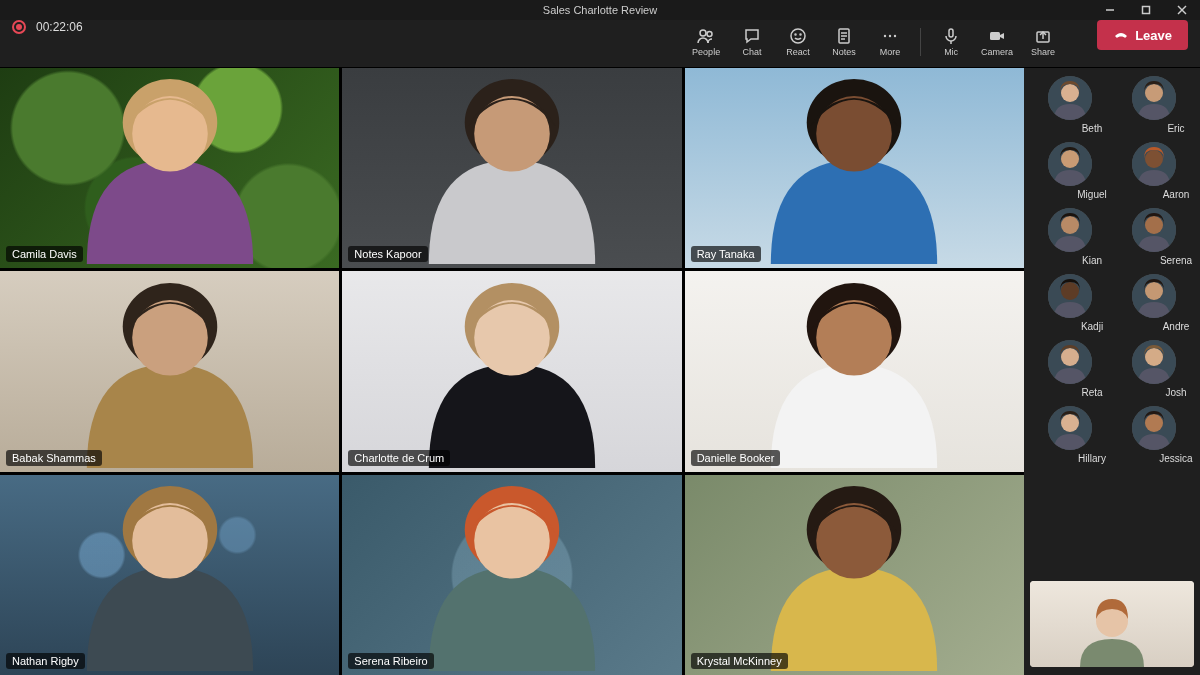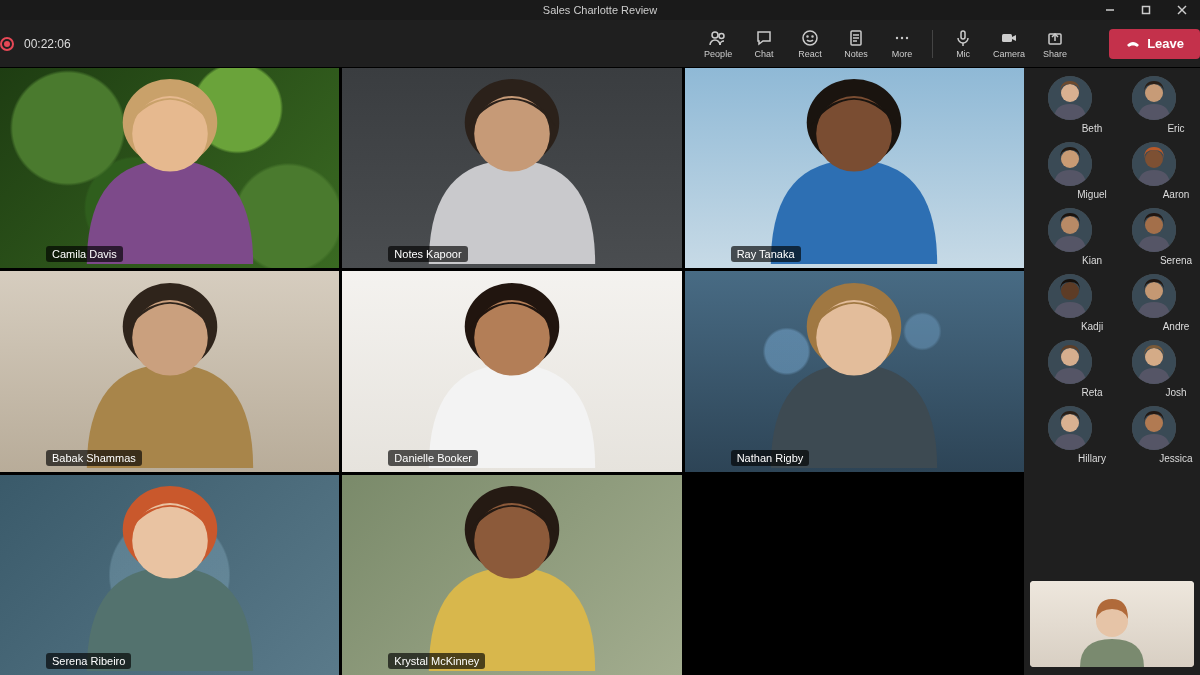--- a/index.html
+++ b/index.html
@@ -26,22 +26,22 @@
   .win-btn {
     width: 36px; height: 20px;
     display: flex; align-items: center; justify-content: center;
     color: #aaa; font-size: 10px;
   }
 
   
   .toolbar {
     height: 48px;
     background: #1f1f1f;
-    display: flex; align-items: center;
-    padding: 0 0;
+    display: flex; align-items: flex-start;
+    padding: 0 12px;
     gap: 10px;
     border-bottom: 1px solid #000;
     position: relative;
   }
   .rec-dot {
     width: 14px; height: 14px; border-radius: 50%;
     border: 2px solid #e74856; position: relative;
   }
   .rec-dot::after {
     content: ""; position: absolute; inset: 2px;
@@ -92,21 +92,20 @@
   .tile .bg {
     position: absolute; inset: 0;
   }
   .name-badge {
     position: absolute; left: 6px; bottom: 6px;
     background: rgba(0,0,0,0.65);
     color: #fff;
     font-size: 11px;
     padding: 2px 6px;
     border-radius: 3px;
-    margin-left: 40px;
   }
   .avatar-figure {
     position: absolute; left: 50%; transform: translateX(-50%);
     bottom: 0;
   }
 
   
   .side {
     width: 176px;
     background: #1f1f1f;
@@ -301,20 +300,31 @@
       <div class="tile">
         <div class="bg" style="background: linear-gradient(rgb(214, 205, 191), rgb(184, 172, 153));"></div>
         <div class="avatar-figure">
   <svg width="220" height="210" viewBox="0 0 220 210" style="stroke:none">
     <path d="M 26.840000000000003 210 Q 26.840000000000003 106.25999999999999 110 106.25999999999999 Q 193.16 106.25999999999999 193.16 210 Z" fill="#a8854a"></path>
     <ellipse cx="110" cy="68.46" rx="47.25" ry="43.46999999999999" fill="#2f241b"></ellipse>
     <circle cx="110" cy="79.8" r="37.8" fill="#caa07e"></circle>
     <path d="M 66.53 72.24 Q 110 19.32 153.47 72.24 Q 140.24 45.78 110 43.89 Q 79.76 45.78 66.53 72.24 Z" fill="#2f241b"></path>
   </svg></div>
         <div class="name-badge">Babak Shammas</div>
+      </div>
+      <div class="tile">
+        <div class="bg" style="background: linear-gradient(rgb(232, 232, 234), rgb(214, 214, 218));"></div>
+        <div class="avatar-figure">
+  <svg width="220" height="210" viewBox="0 0 220 210" style="stroke:none">
+    <path d="M 26.840000000000003 210 Q 26.840000000000003 106.25999999999999 110 106.25999999999999 Q 193.16 106.25999999999999 193.16 210 Z" fill="#15151a"></path>
+    <ellipse cx="110" cy="68.46" rx="47.25" ry="43.46999999999999" fill="#b39063"></ellipse>
+    <circle cx="110" cy="79.8" r="37.8" fill="#e7c8ac"></circle>
+    <path d="M 66.53 72.24 Q 110 19.32 153.47 72.24 Q 140.24 45.78 110 43.89 Q 79.76 45.78 66.53 72.24 Z" fill="#b39063"></path>
+  </svg></div>
+        <div class="name-badge">Charlotte de Crum</div>
       </div>
       <div class="tile">
         <div class="bg" style="background: linear-gradient(rgb(244, 242, 239), rgb(230, 227, 221));"></div>
         <div class="avatar-figure">
   <svg width="220" height="210" viewBox="0 0 220 210" style="stroke:none">
     <path d="M 26.840000000000003 210 Q 26.840000000000003 106.25999999999999 110 106.25999999999999 Q 193.16 106.25999999999999 193.16 210 Z" fill="#f3f3f3"></path>
     <ellipse cx="110" cy="68.46" rx="47.25" ry="43.46999999999999" fill="#21150f"></ellipse>
     <circle cx="110" cy="79.8" r="37.8" fill="#b37e57"></circle>
     <path d="M 66.53 72.24 Q 110 19.32 153.47 72.24 Q 140.24 45.78 110 43.89 Q 79.76 45.78 66.53 72.24 Z" fill="#21150f"></path>
   </svg></div>

